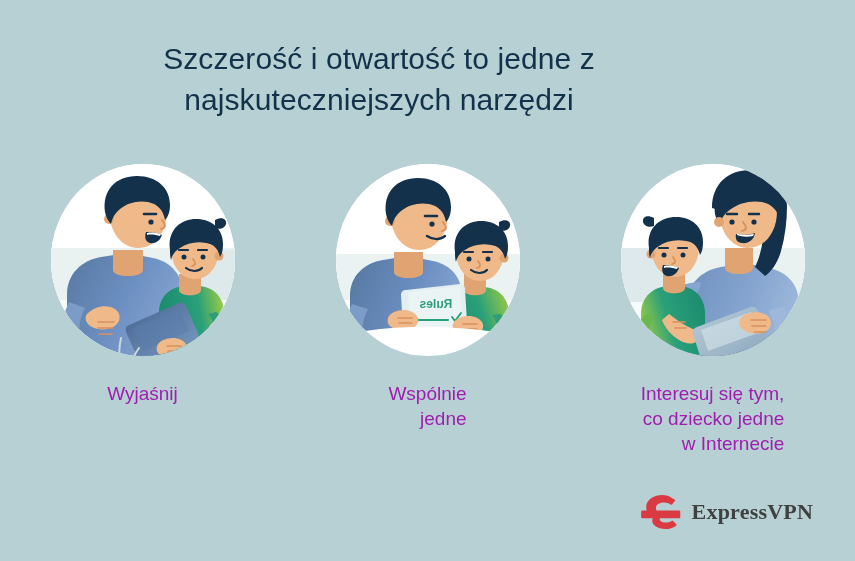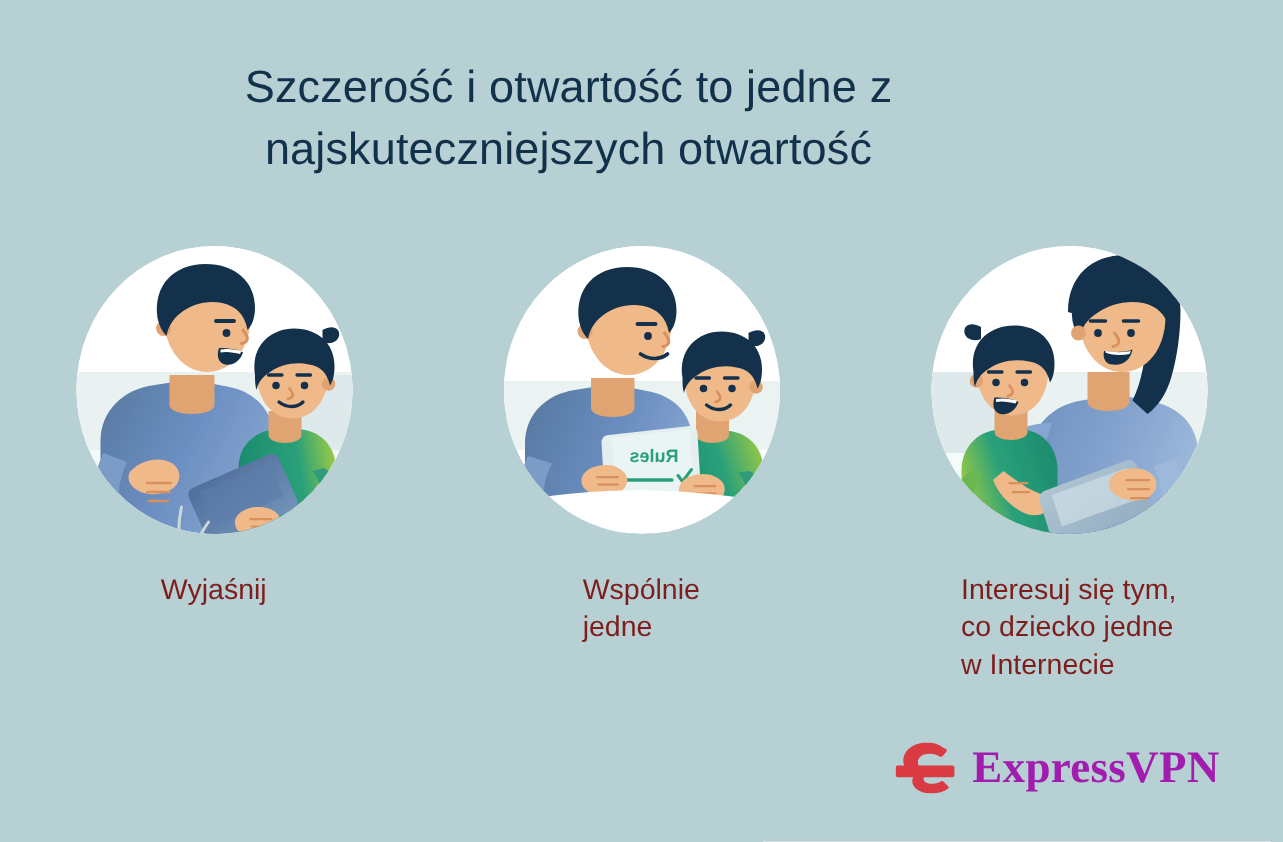--- a/index.html
+++ b/index.html
@@ -68,54 +68,54 @@
   }
   .illus-svg {
     position: absolute;
     left: 0;
     top: 0;
     width: 200px;
     height: 205px;
   }
   .caption {
     margin-top: 14px;
-    text-align: left;
-    color: #7f1d1d;
+    text-align: right;
+    color: #a21caf;
     font-size: 19px;
     line-height: 25px;
     font-weight: 400;
   }
 
   
   .logo {
     position: absolute;
     right: 42px;
     bottom: 32px;
     display: flex;
     align-items: center;
     gap: 11px;
   }
   .logo-mark { display: block; }
   .logo-word {
-    color: #a21caf;
+    color: #404040;
     font-family: "Liberation Serif", serif;
-    font-size: 30px;
+    font-size: 22px;
     font-weight: 700;
     letter-spacing: 0.2px;
     line-height: 1;
   }
 </style>
 </head>
 <body>
 
 <div id="infographic">
 
   <div class="title-block">
     <div class="title-line">Szczerość i otwartość to jedne z</div>
-    <div class="title-line">najskuteczniejszych otwartość</div>
+    <div class="title-line">najskuteczniejszych narzędzi</div>
   </div>
 
   <div class="cards">
 
     <div class="card">
       <div class="illus-wrap">
         <div class="circle-bg"></div>
         <svg class="illus-svg" viewBox="0 0 200 205">
           <defs>
             <clipPath id="clip1">

